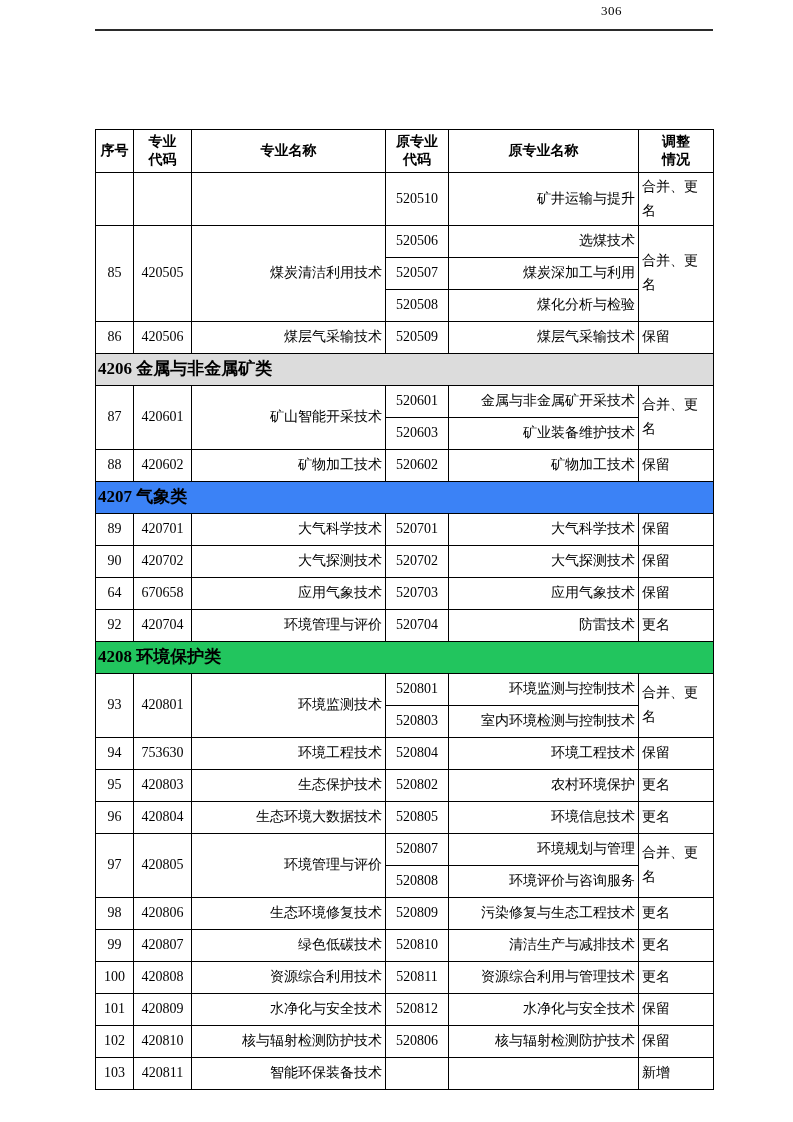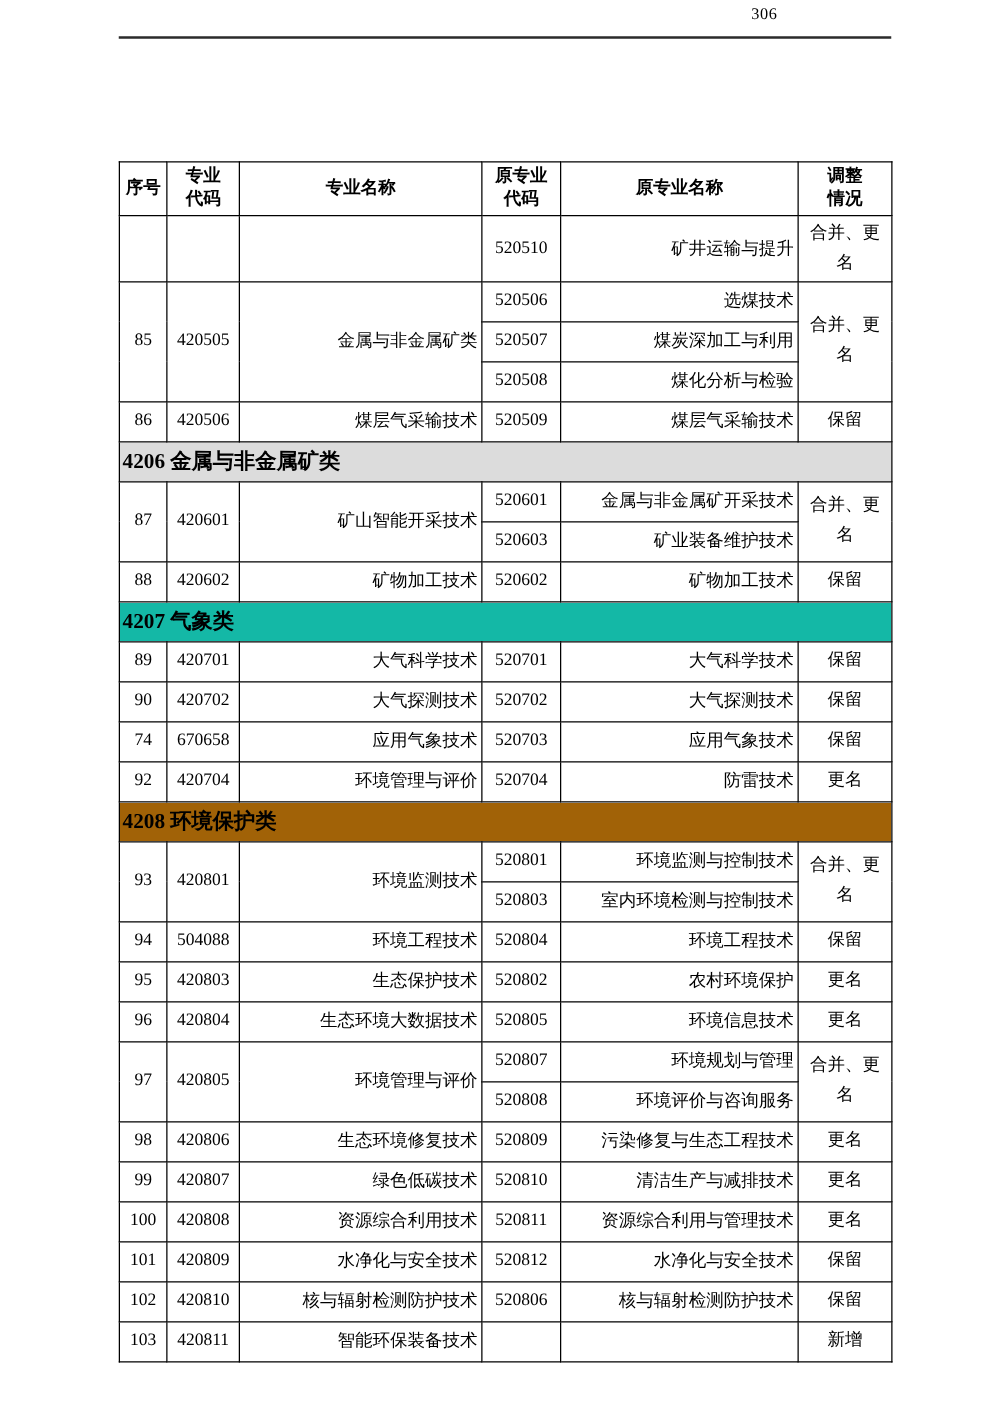--- a/index.html
+++ b/index.html
@@ -56,21 +56,21 @@
     line-height: 1.3;
   }
   tr.data-row td { height: 32px; font-size: 14px; }
   td.c-center { text-align: center; }
   td.c-name {
     text-align: right;
     padding-left: 4px;
     font-size: 15px;
   }
   td.c-status {
-    text-align: center;
+    text-align: left;
     line-height: 1.7;
     font-size: 14px;
   }
   tr.section-row td.section-cell {
     height: 32px;
     font-weight: bold;
     font-size: 17px;
     text-align: left;
     padding: 2px 2px;
     line-height: 1.2;
@@ -112,21 +112,21 @@
           <td class="c-center"></td>
           <td class="c-center"></td>
           <td class="c-name"></td>
           <td class="c-center">520510</td>
           <td class="c-name">矿井运输与提升</td>
           <td class="c-status">合并、更名</td>
         </tr>
         <tr class="data-row">
           <td class="c-center" rowspan="3">85</td>
           <td class="c-center" rowspan="3">420505</td>
-          <td class="c-name" rowspan="3">金属与非金属矿类</td>
+          <td class="c-name" rowspan="3">煤炭清洁利用技术</td>
           <td class="c-center">520506</td>
           <td class="c-name">选煤技术</td>
           <td class="c-status" rowspan="3">合并、更名</td>
         </tr>
         <tr class="data-row">
           <td class="c-center">520507</td>
           <td class="c-name">煤炭深加工与利用</td>
         </tr>
         <tr class="data-row">
           <td class="c-center">520508</td>
@@ -157,72 +157,72 @@
         </tr>
         <tr class="data-row">
           <td class="c-center">88</td>
           <td class="c-center">420602</td>
           <td class="c-name">矿物加工技术</td>
           <td class="c-center">520602</td>
           <td class="c-name">矿物加工技术</td>
           <td class="c-status">保留</td>
         </tr>
         <tr class="section-row">
-          <td class="section-cell" colspan="6" style="background: #14b8a6;">4207 气象类</td>
+          <td class="section-cell" colspan="6" style="background: #3b82f6;">4207 气象类</td>
         </tr>
         <tr class="data-row">
           <td class="c-center">89</td>
           <td class="c-center">420701</td>
           <td class="c-name">大气科学技术</td>
           <td class="c-center">520701</td>
           <td class="c-name">大气科学技术</td>
           <td class="c-status">保留</td>
         </tr>
         <tr class="data-row">
           <td class="c-center">90</td>
           <td class="c-center">420702</td>
           <td class="c-name">大气探测技术</td>
           <td class="c-center">520702</td>
           <td class="c-name">大气探测技术</td>
           <td class="c-status">保留</td>
         </tr>
         <tr class="data-row">
-          <td class="c-center">74</td>
+          <td class="c-center">64</td>
           <td class="c-center">670658</td>
           <td class="c-name">应用气象技术</td>
           <td class="c-center">520703</td>
           <td class="c-name">应用气象技术</td>
           <td class="c-status">保留</td>
         </tr>
         <tr class="data-row">
           <td class="c-center">92</td>
           <td class="c-center">420704</td>
           <td class="c-name">环境管理与评价</td>
           <td class="c-center">520704</td>
           <td class="c-name">防雷技术</td>
           <td class="c-status">更名</td>
         </tr>
         <tr class="section-row">
-          <td class="section-cell" colspan="6" style="background: #a16207;">4208 环境保护类</td>
+          <td class="section-cell" colspan="6" style="background: #22c55e;">4208 环境保护类</td>
         </tr>
         <tr class="data-row">
           <td class="c-center" rowspan="2">93</td>
           <td class="c-center" rowspan="2">420801</td>
           <td class="c-name" rowspan="2">环境监测技术</td>
           <td class="c-center">520801</td>
           <td class="c-name">环境监测与控制技术</td>
           <td class="c-status" rowspan="2">合并、更名</td>
         </tr>
         <tr class="data-row">
           <td class="c-center">520803</td>
           <td class="c-name">室内环境检测与控制技术</td>
         </tr>
         <tr class="data-row">
           <td class="c-center">94</td>
-          <td class="c-center">504088</td>
+          <td class="c-center">753630</td>
           <td class="c-name">环境工程技术</td>
           <td class="c-center">520804</td>
           <td class="c-name">环境工程技术</td>
           <td class="c-status">保留</td>
         </tr>
         <tr class="data-row">
           <td class="c-center">95</td>
           <td class="c-center">420803</td>
           <td class="c-name">生态保护技术</td>
           <td class="c-center">520802</td>

